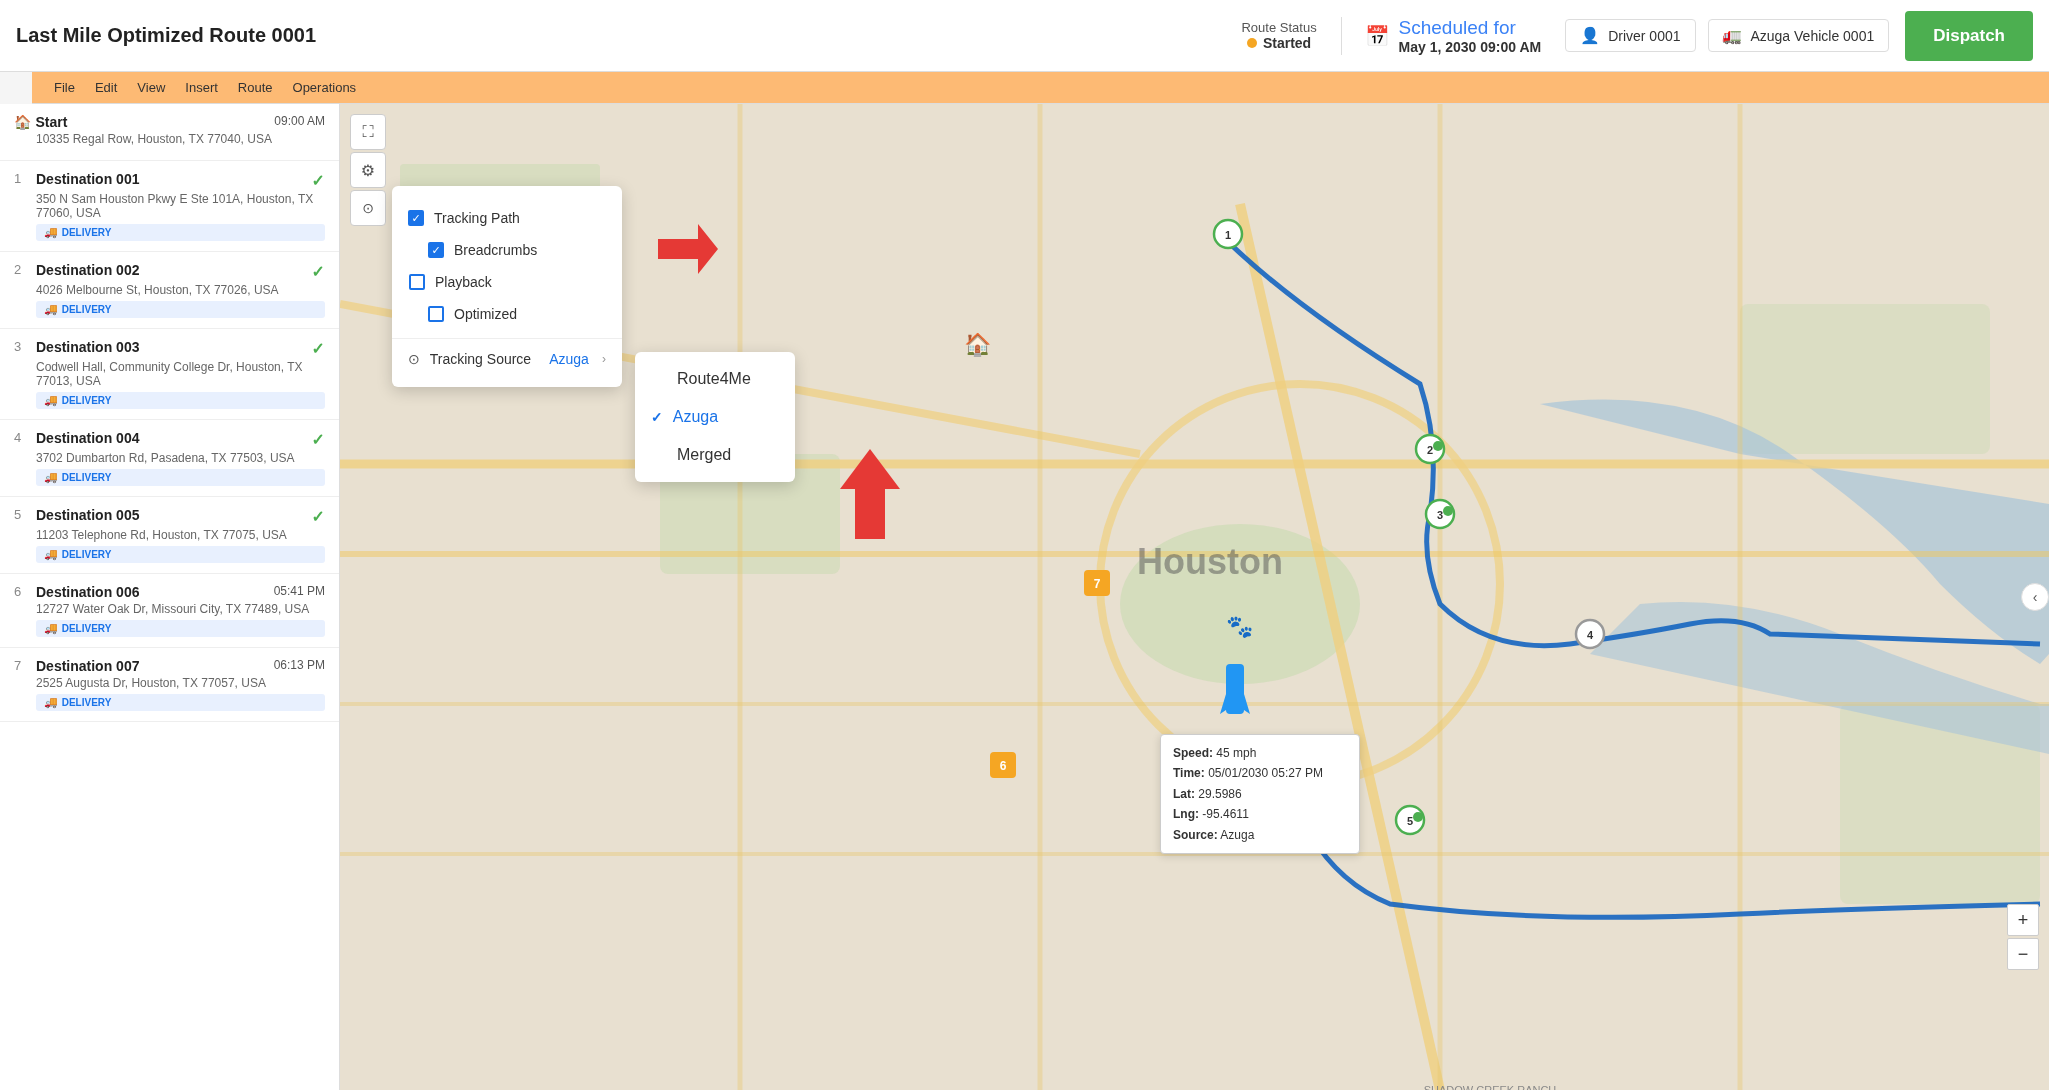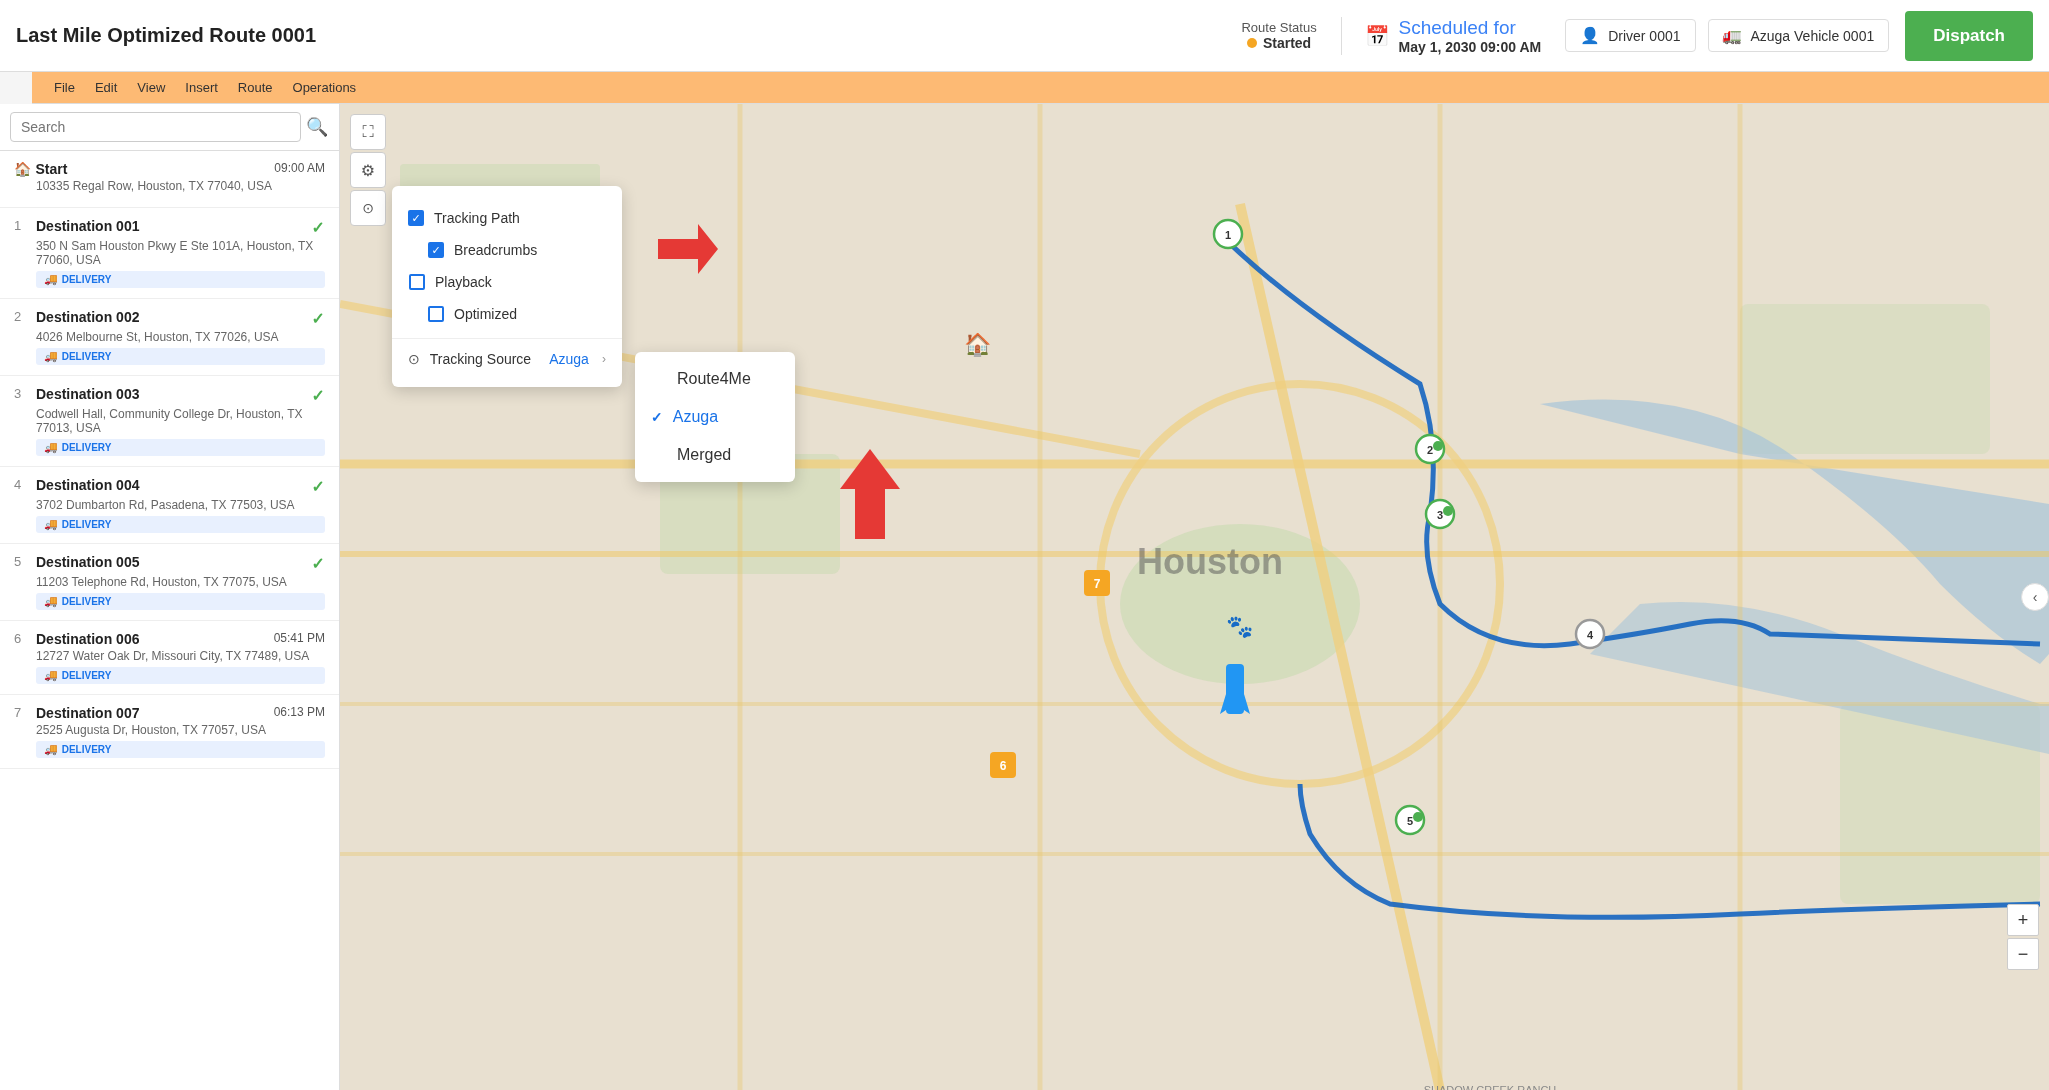--- a/index.html
+++ b/index.html
@@ -126,24 +126,20 @@
   <span class="menubar-item">Edit</span>
   <span class="menubar-item">View</span>
   <span class="menubar-item">Insert</span>
   <span class="menubar-item">Route</span>
   <span class="menubar-item">Operations</span>
 </div>
 
 <div class="main">
 
   <div class="sidebar">
-    <div class="search-bar">
-      <input class="search-input" type="text" placeholder="Search" style="">
-      <button class="search-icon-btn">🔍</button>
-    </div>
     <div class="stop-list" id="stop-list">
         <div class="stop-item">
           <div class="stop-header">
             <span class="start-icon">🏠</span>
             <span class="stop-name">Start</span>
             <span class="stop-time">09:00 AM</span>
           </div>
           <div class="stop-addr">10335 Regal Row, Houston, TX 77040, USA</div>
         </div>
         <div class="stop-item">
@@ -338,20 +334,27 @@
       <div class="submenu-item">
         <span class="submenu-check">✓</span>
         <span class="submenu-item-label" style="color:#1a73e8;">Azuga</span>
       </div>
       <div class="submenu-item">
         <span style="width:16px;"></span>
         <span class="submenu-item-label">Merged</span>
       </div>
     </div>
 
+    <div class="map-tooltip" style="left: 820px; top: 630px; width: 200px;">
+      <div><b>Speed:</b> <span>45 mph</span></div>
+      <div><b>Time:</b> <span>05/01/2030 05:27 PM</span></div>
+      <div><b>Lat:</b> <span>29.5986</span></div>
+      <div><b>Lng:</b> <span>-95.4611</span></div>
+      <div><b>Source:</b> <span>Azuga</span></div>
+    </div>
 
     <div class="zoom-controls">
       <button class="zoom-btn">+</button>
       <button class="zoom-btn">−</button>
     </div>
 
     <button class="collapse-btn" style="right:0; top:50%; transform:translateY(-50%);">‹</button>
 
   </div>
 </div>

